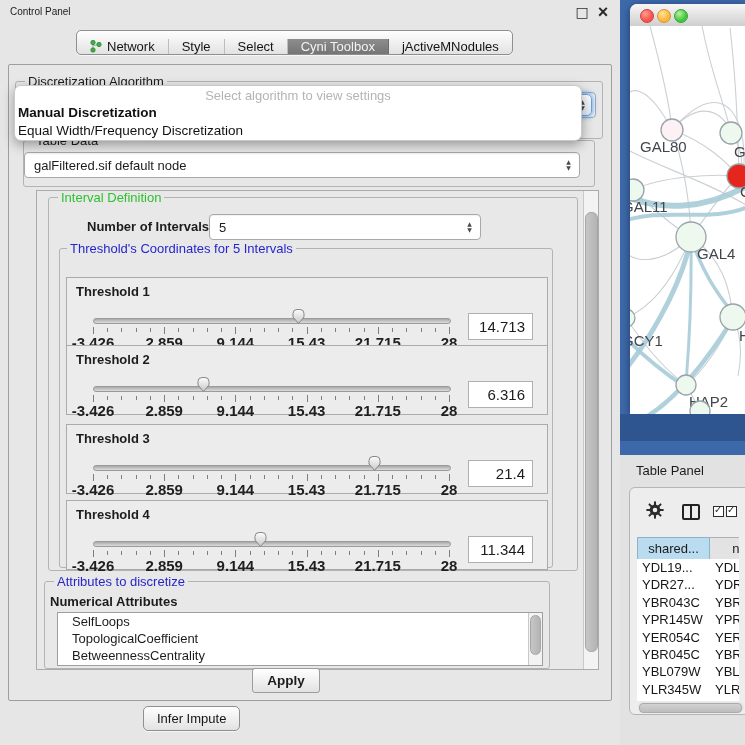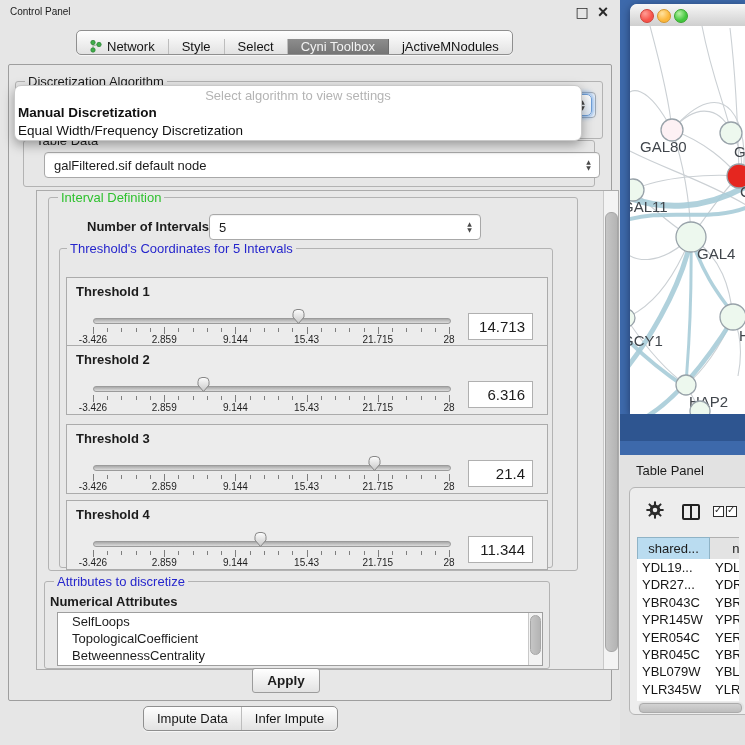--- a/index.html
+++ b/index.html
@@ -45,32 +45,32 @@
     border:1.5px solid #6f9fd8;border-radius:5px;box-shadow:0 0 4px 2px rgba(105,160,225,.75);}
 
   
   #dd-popup{left:14px;top:85px;width:566px;height:54px;background:#fff;border:1px solid #c9c9c9;
     border-radius:7px;box-shadow:0 4px 12px rgba(0,0,0,.35);z-index:50;overflow:hidden;}
   #dd-hint{margin-top:2px;text-align:center;color:#b4b4b4;font-size:13px;height:16px;}
   .dd-option{padding:0 3px;height:18px;line-height:18px;font-size:13.5px;color:#111;cursor:pointer;}
   .dd-option.hl{font-weight:bold;}
 
   
-  #scrollpane{left:36px;top:190px;width:561px;height:478px;border:1px solid #ababab;background:#e8e8e8;overflow:hidden;padding-left:20px;}
+  #scrollpane{left:36px;top:190px;width:561px;height:478px;border:1px solid #ababab;background:#e8e8e8;overflow:hidden;}
   .vscroll-track{position:absolute;background:#f3f3f3;border-left:1px solid #c9c9c9;}
   .vscroll-thumb{position:absolute;background:linear-gradient(90deg,#c6c6c6,#b4b4b4);border:1px solid #a6a6a6;border-radius:6px;}
 
   
   .tcard{position:absolute;left:6px;width:480px;height:68px;background:#ececec;border:1px solid #ababab;}
   .tcard .tlabel{position:absolute;left:9px;top:6px;font-weight:bold;font-size:13px;}
   .track{position:absolute;left:26px;top:40px;width:356px;height:4px;border-radius:3px;
     background:linear-gradient(#a9a9a9,#dcdcdc);border:1px solid #9b9b9b;cursor:pointer;}
   .thumb{position:absolute;top:30px;cursor:pointer;}
   .tick{position:absolute;width:1px;background:#7e7e7e;}
-  .slabel{position:absolute;transform:translateX(-50%);font-size:10px;font-weight:normal;color:#1f1f1f;white-space:nowrap;}
+  .slabel{position:absolute;transform:translateX(-50%);font-size:15px;font-weight:bold;color:#1f1f1f;white-space:nowrap;}
   .vbox{position:absolute;right:14px;top:35px;width:56px;height:25px;background:#fff;border:1px solid #ადb0b0;
     border:1px solid #b0b0b0;display:flex;align-items:center;justify-content:flex-end;
     padding-right:7px;font-size:15px;}
 
   
   #attr-list{left:12px;top:30px;width:484px;height:52px;background:#fff;border:1px solid #9e9e9e;position:absolute;overflow:hidden;}
   .attr-item{padding-left:14px;height:17px;line-height:17px;font-size:13px;cursor:pointer;}
 
   #apply-btn{left:252px;top:668px;width:66px;height:23px;border:1px solid #9c9c9c;border-radius:3px;
     background:linear-gradient(#ffffff,#e2e2e2);font-size:13.5px;display:flex;align-items:center;justify-content:center;cursor:pointer;font-weight:bold;}
@@ -157,21 +157,21 @@
 
   <div class="groupbox" style="left:6px;top:16px;width:586px;height:56px;">
     <span class="gtitle" style="left:9px;top:-8px;">Discretization Algorithm</span>
     <div class="combo" style="left:10px;top:10px;width:533px;height:24px;">
       <span class="stepper focus-ring"></span>
     </div>
   </div>
 
   <div class="groupbox" style="left:14px;top:75px;width:570px;height:45px;">
     <span class="gtitle" style="left:9px;top:-8px;">Table Data</span>
-    <div class="combo" style="left:20px;top:11px;width:519px;height:24px;">
+    <div class="combo" style="left:0;top:11px;width:519px;height:24px;">
       <span style="overflow:hidden;white-space:nowrap;">galFiltered.sif default node</span>
       <span class="stepper"></span>
     </div>
   </div>
 </div>
 
 <div class="abs" id="scrollpane">
 
   <div class="groupbox" style="left:11px;top:6px;width:528px;height:372px;background:#e8e8e8;">
     <span class="gtitle green" style="left:9px;top:-8px;background:#e8e8e8;">Interval Definition</span>
@@ -387,23 +387,20 @@
 
   <div class="vscroll-track" style="right:0;top:0;width:14px;height:478px;">
     <div class="vscroll-thumb" style="left:1px;top:21px;width:11px;height:438px;"></div>
   </div>
 </div>
 
 <div class="abs" id="apply-btn">Apply</div>
 
 <div class="abs segbar" id="bottom-tabs" style="left:143px;top:706px;">
     <div class="seg">
-      <span>Impute Data</span>
-    </div>
-    <div class="seg">
       <span>Infer Impute</span>
     </div>
   </div>
 
 <div class="abs" id="dd-popup">
   <div id="dd-hint">Select algorithm to view settings</div>
   <div id="dd-options">
       <div class="dd-option hl">Manual Discretization</div>
       <div class="dd-option">Equal Width/Frequency Discretization</div>
     </div>

